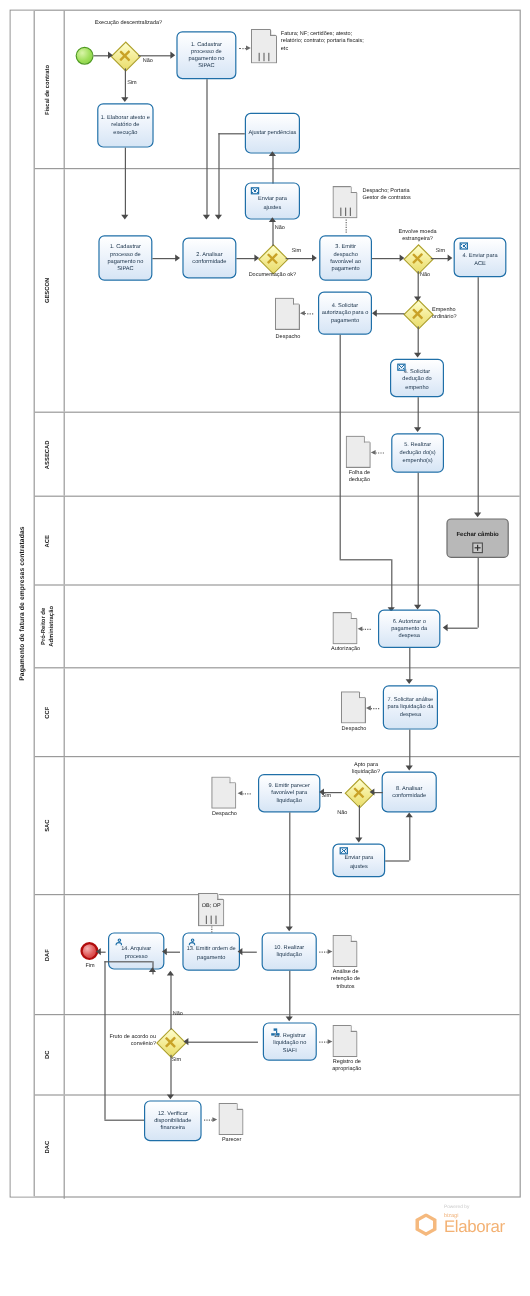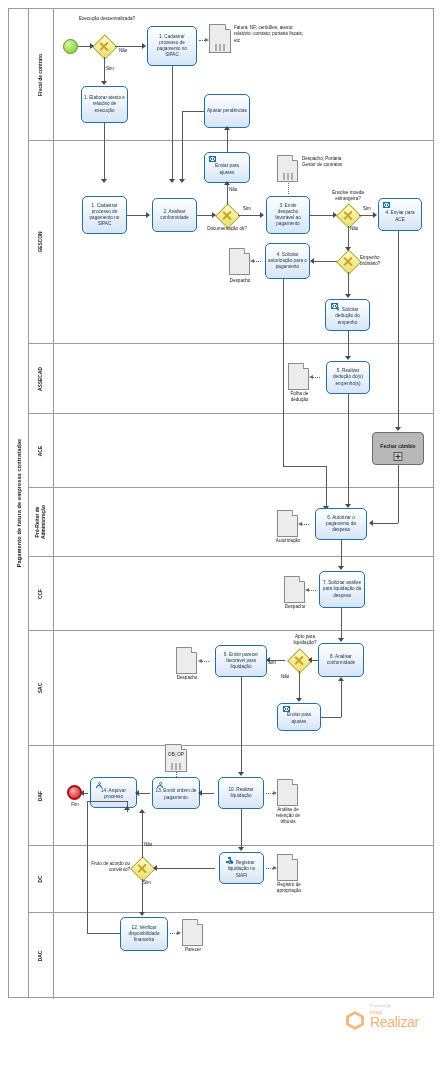--- a/index.html
+++ b/index.html
@@ -540,16 +540,16 @@
   <div class="ln lnh" style="left:87px;top:933px;width:33px;"></div>
   <div class="ln lnv" style="left:87px;top:801px;height:132px;"></div>
   <div class="ln lnh" style="left:87px;top:801px;width:40px;"></div>
   <div class="ln lnv" style="left:127px;top:801px;height:11px;"></div>
   <div class="arr u" style="left:124px;top:806px;"></div>
 
   <div class="brand" style="left:346px;top:1003px;width:90px;height:30px;">
     <div class="pw">Powered by</div>
     <div class="hex"></div>
     <div class="bz">bizagi</div>
-    <div class="md">Realizar</div>
+    <div class="md">Elaborar</div>
   </div>
 
 </div>
 
 </body></html>

